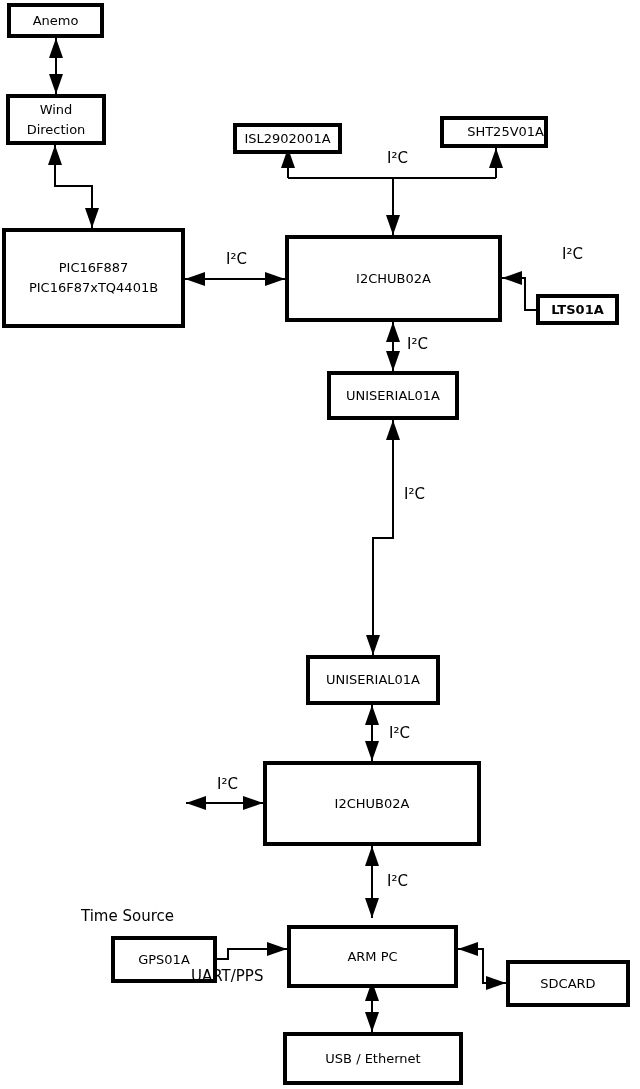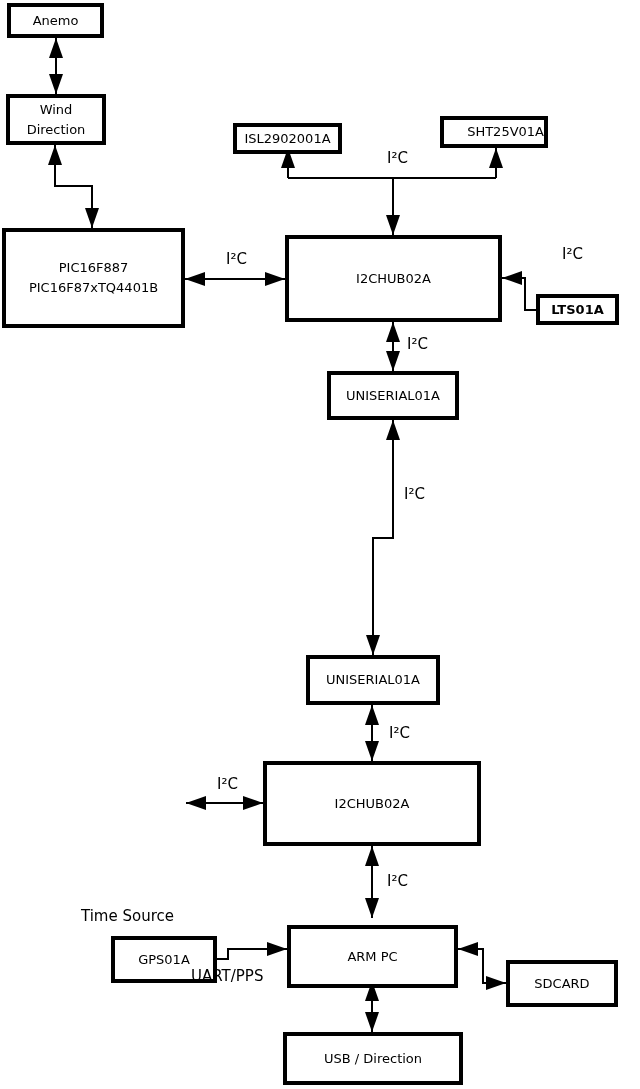--- a/index.html
+++ b/index.html
@@ -123,26 +123,26 @@
 
 
   <div class="node" style="left:287px;top:918px;width:171px;height:63px;margin-top:7px;">
     <span>ARM PC</span>
   </div>
 
   <div class="node" style="left:67px;top:936px;width:106px;height:47px;margin-left:44px;">
     <span>GPS01A</span>
   </div>
 
-  <div class="node" style="left:506px;top:960px;width:112px;height:47px;">
+  <div class="node" style="left:506px;top:960px;width:124px;height:47px;">
     <span>SDCARD</span>
   </div>
 
   <div class="node" style="left:283px;top:1032px;width:180px;height:53px;">
-    <span>USB / Direction</span>
+    <span>USB / Ethernet</span>
   </div>
 
   <span class="edge-label" style="left:387px;top:151px;">I²C</span>
   <span class="edge-label" style="left:226px;top:252px;">I²C</span>
   <span class="edge-label" style="left:562px;top:247px;">I²C</span>
   <span class="edge-label" style="left:407px;top:337px;">I²C</span>
   <span class="edge-label" style="left:404px;top:487px;">I²C</span>
   <span class="edge-label" style="left:389px;top:726px;">I²C</span>
   <span class="edge-label" style="left:217px;top:777px;">I²C</span>
   <span class="edge-label" style="left:387px;top:874px;">I²C</span>

